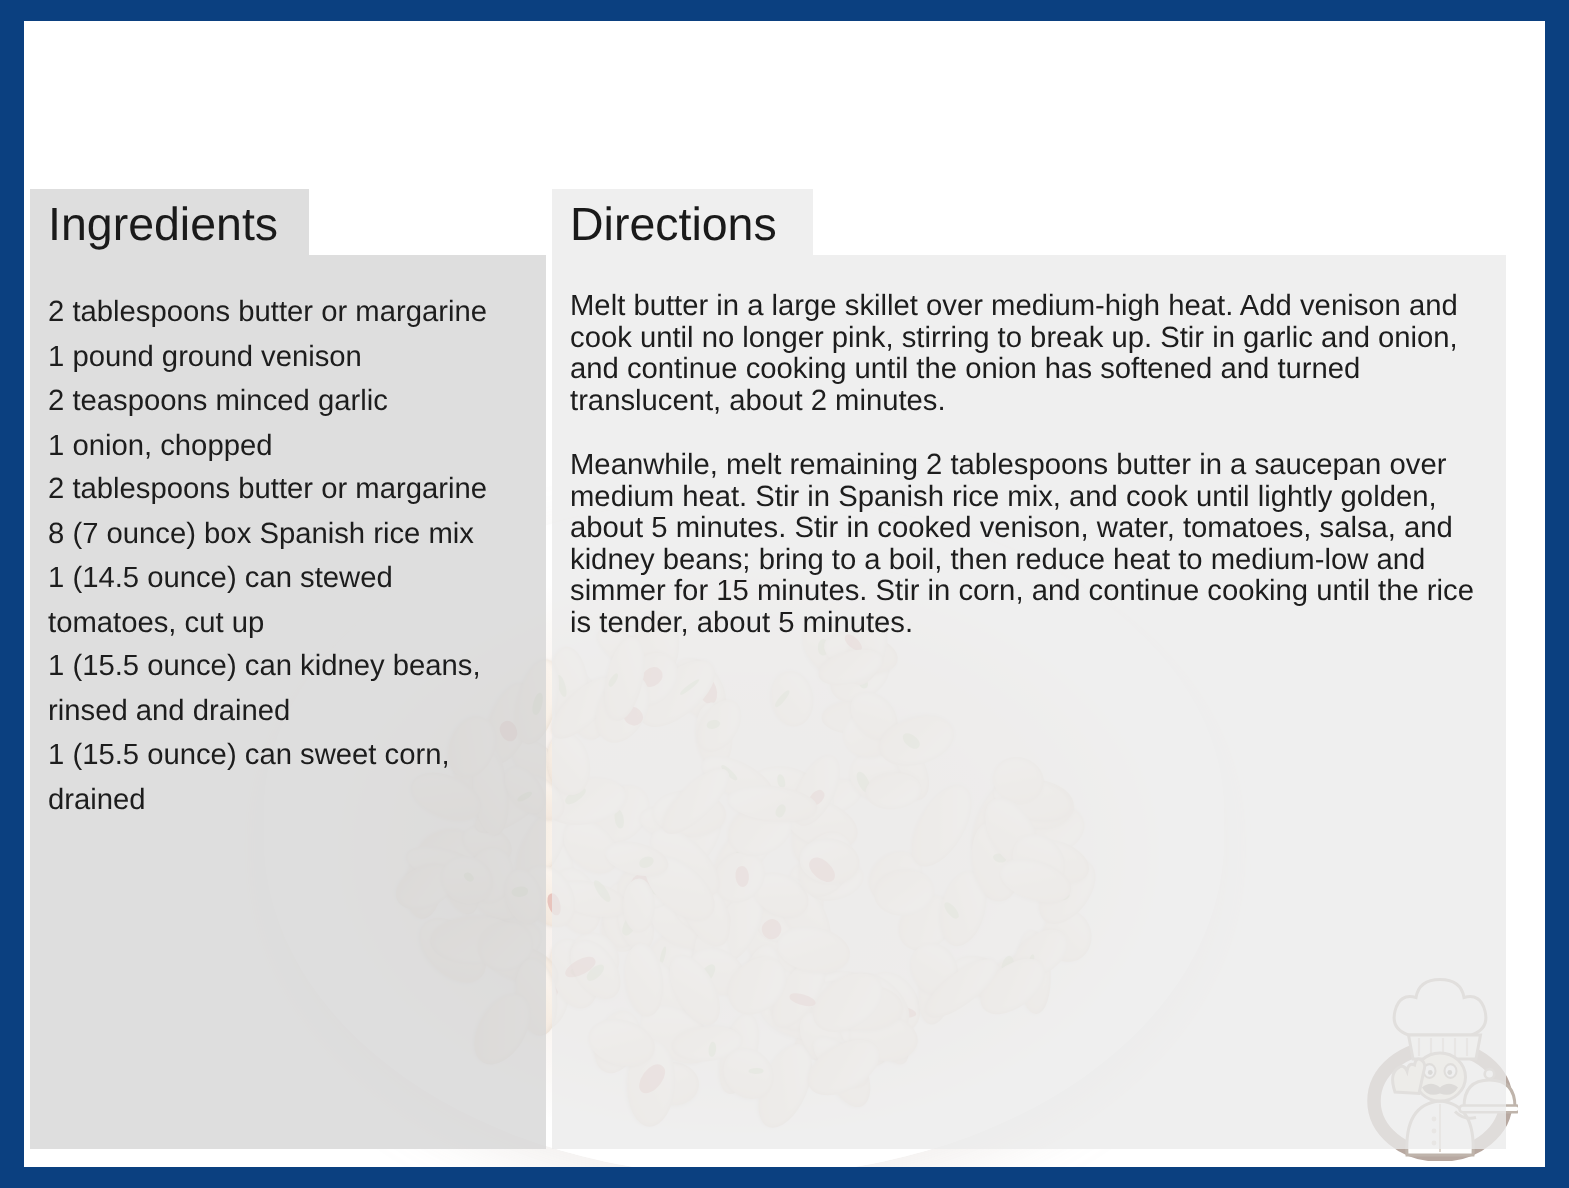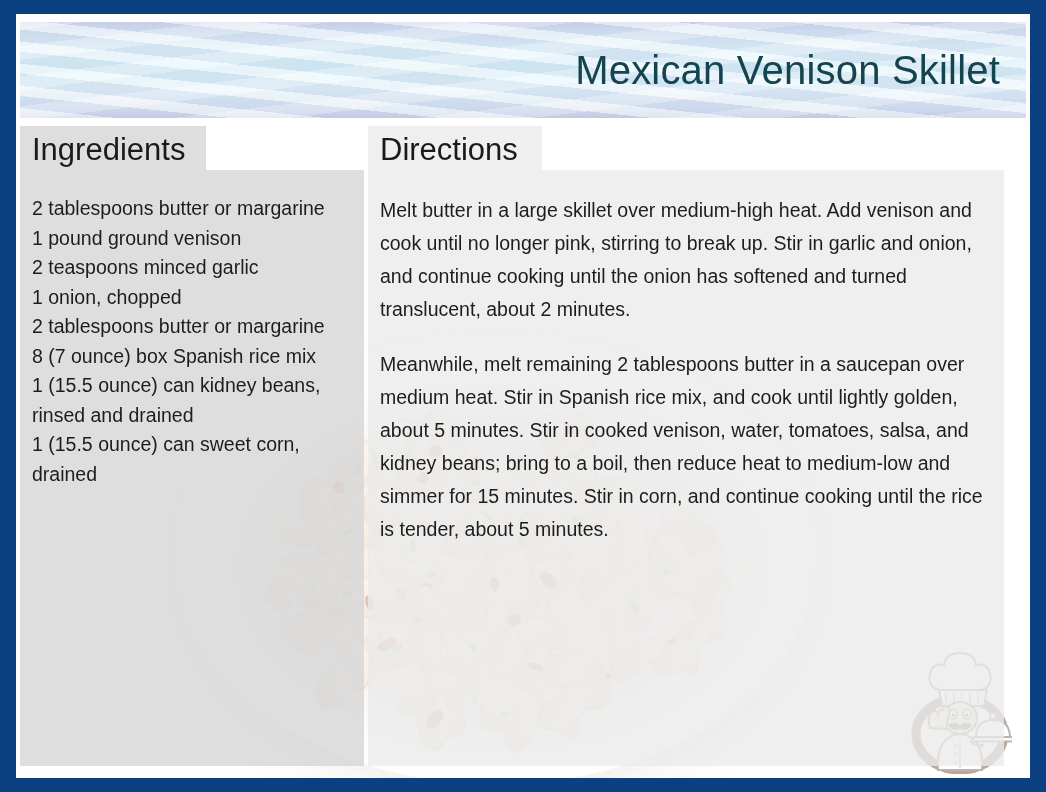--- a/index.html
+++ b/index.html
@@ -142,36 +142,32 @@
   #ingredients-list {
     list-style:none;
     font-size:19.5px;
     line-height:29.5px;
     color:#1d1d1d;
   }
   #ingredients-list li { white-space:normal; }
 
   .direction-para {
     font-size:19.5px;
-    line-height:33px;
+    line-height:21px;
     color:#1d1d1d;
     margin-bottom:22px;
     max-width:634px;
   }
 </style>
 </head>
 <body>
 
 <div id="card">
   <div id="frame-inner">
 
-    <div id="banner">
-      <div id="banner-weave"></div>
-      <div id="banner-title">Mexican Venison Skillet</div>
-    </div>
 
     <div id="photo">
       <div id="bowl"></div>
       <div id="beans">
           <div class="bean" style="left: 484.566px; top: 304.317px; width: 35.7661px; height: 23.5544px; transform: rotate(169.761deg);"></div>
           <div class="herb" style="left: 488.362px; top: 307.275px; width: 15.3926px; height: 7.68663px; transform: rotate(108.526deg);"></div>
           <div class="bean" style="left: 99.5465px; top: 283.436px; width: 52.0545px; height: 32.6398px; transform: rotate(43.2639deg);"></div>
           <div class="herb" style="left: 128.474px; top: 294.745px; width: 6.63893px; height: 3.68818px; transform: rotate(37.9073deg);"></div>
           <div class="bean" style="left: 354.321px; top: 347.863px; width: 37.5088px; height: 23.8544px; transform: rotate(164.409deg);"></div>
           <div class="herb" style="left: 371.347px; top: 358.002px; width: 11.5677px; height: 3.98453px; transform: rotate(120.849deg);"></div>
@@ -465,20 +461,21 @@
           <h2 class="panel-heading">Ingredients</h2>
         </div>
         <div class="panel-body">
           <ul id="ingredients-list">
               <li>2 tablespoons butter or margarine</li>
               <li>1 pound ground venison</li>
               <li>2 teaspoons minced garlic</li>
               <li>1 onion, chopped</li>
               <li>2 tablespoons butter or margarine</li>
               <li>8 (7 ounce) box Spanish rice mix</li>
+              <li>1 (14.5 ounce) can stewed tomatoes, cut up</li>
               <li>1 (15.5 ounce) can kidney beans, rinsed and drained</li>
               <li>1 (15.5 ounce) can sweet corn, drained</li>
             </ul>
         </div>
       </section>
 
       <section class="panel" id="panel-directions">
         <div class="panel-heading-wrap">
           <div id="head-mask-dir"></div>
           <h2 class="panel-heading">Directions</h2>

